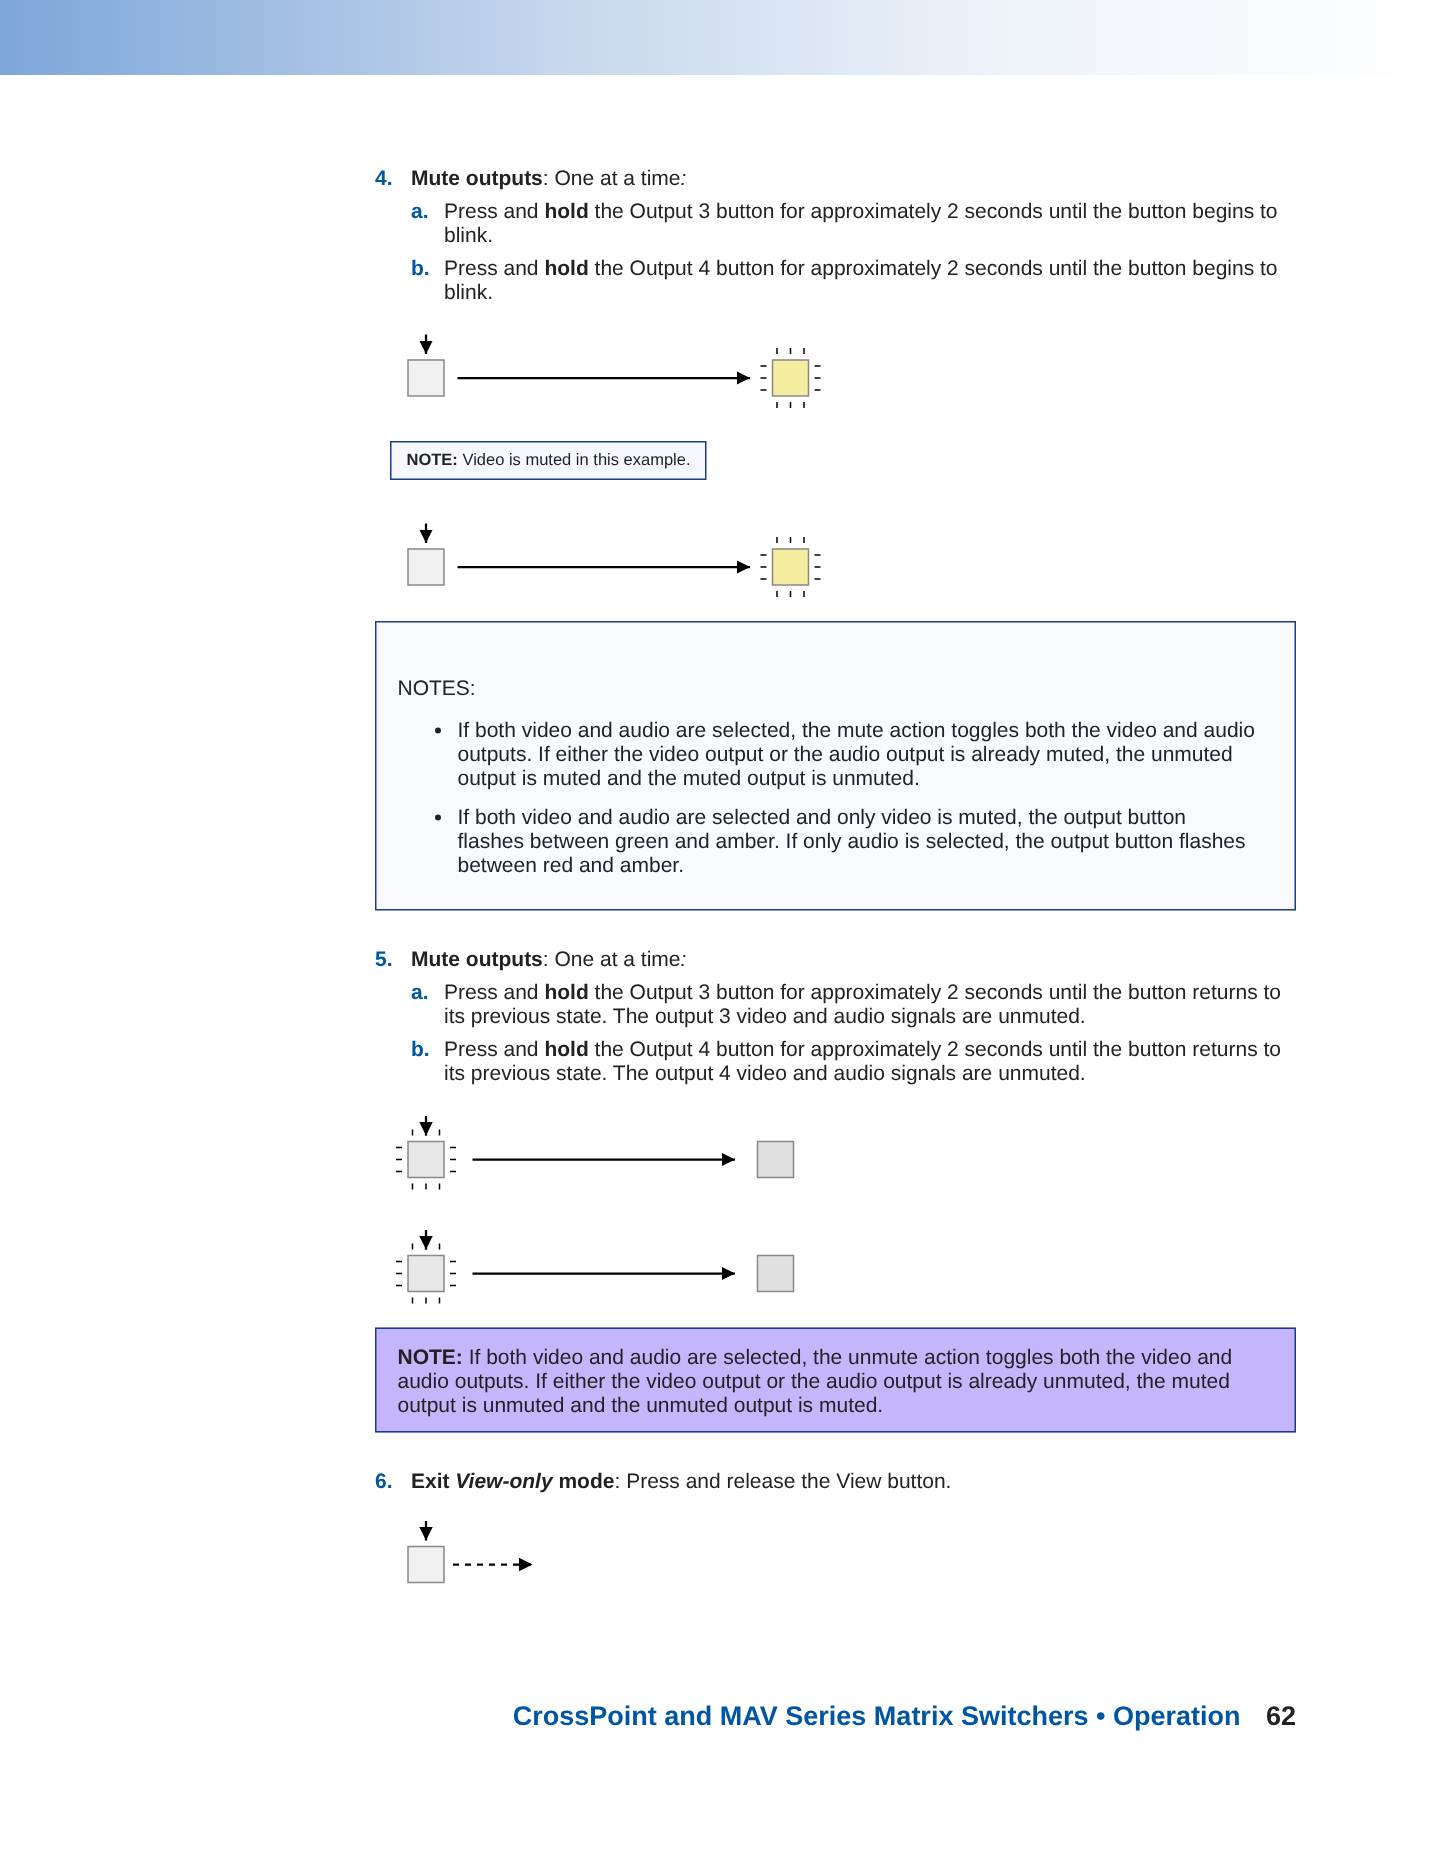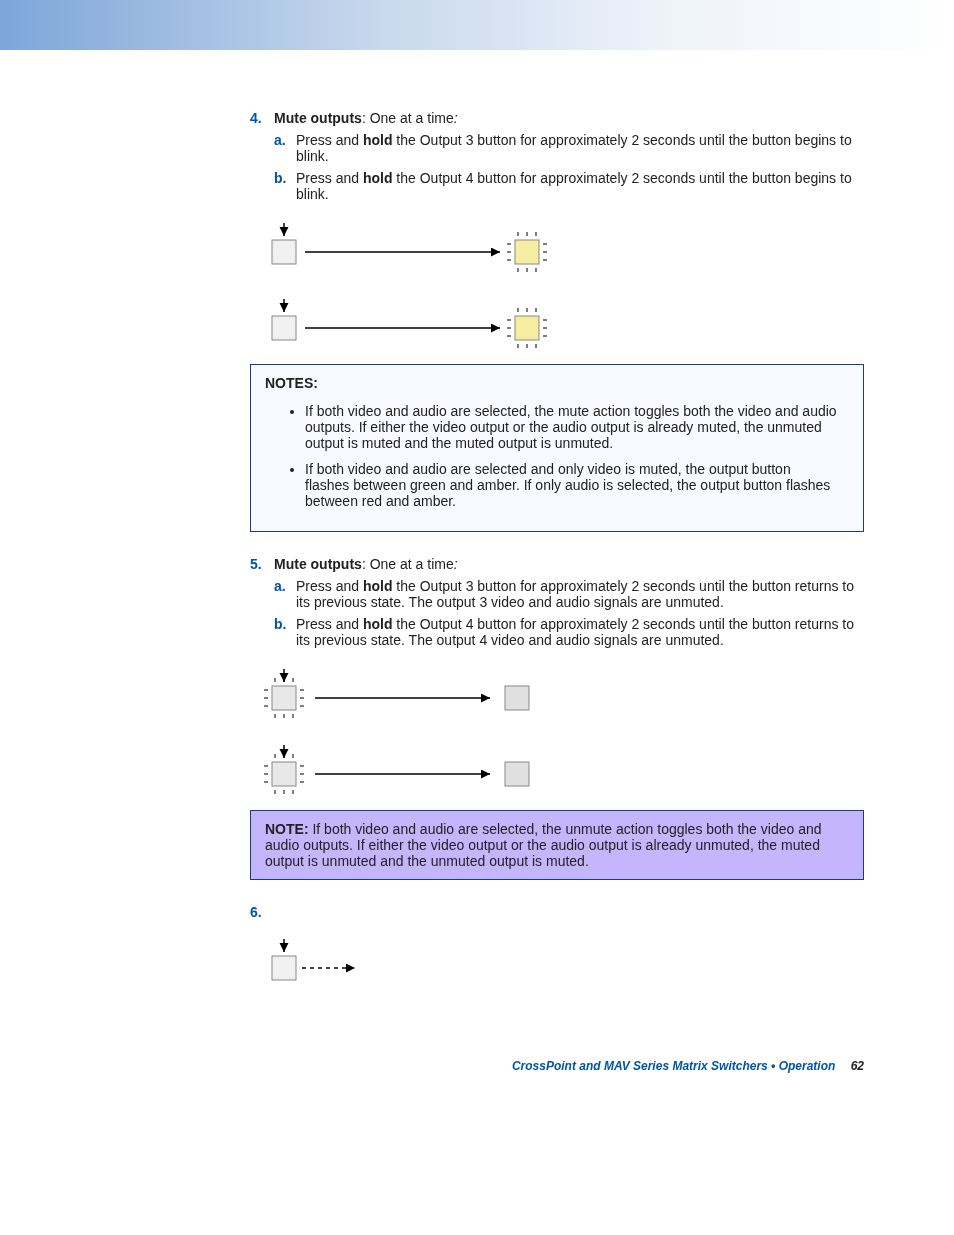--- a/index.html
+++ b/index.html
@@ -48,38 +48,37 @@
     display: inline-block;
     margin: 8px 0;
   }
   .note-box-small .note-label { font-weight: bold; }
   .notes-box {
     border: 1.5px solid #1a3a8a;
     background: #f8faff;
     padding: 10px 14px;
     margin: 10px 0 24px 0;
   }
-  .notes-box .notes-title { font-weight: bold; margin-bottom: 6px; }
+  .notes-box .notes-title { font-weight: normal; margin-bottom: 6px; margin-top: 25px; }
   .notes-box ul { margin: 12px; padding-left: 28px; }
   .notes-box li { margin-bottom: 10px; color: #222; }
   .note-box {
     border: 1.5px solid #1a3a8a;
     background: #c4b5fd;
     padding: 10px 14px;
     margin: 10px 0 24px 0;
   }
   .note-box .note-label { font-weight: bold; }
   .diagram-area {
     margin: 16px 0 8px 10px;
   }
   .footer {
     text-align: right;
     padding: 0 90px 30px 0;
-    font-size: 12px;
-    font-style: italic;
+    font-size: 18px;
   }
   .footer .blue { color: #0055a5; font-weight: bold; }
   .footer .pnum { font-weight: bold; margin-left: 12px; }
   svg { display: block; }
 </style>
 </head>
 <body>
 
 <div class="top-bar"></div>
 
@@ -121,20 +120,25 @@
         <line x1="251" y1="26" x2="247" y2="26"></line>
           <line x1="251" y1="34" x2="247" y2="34"></line>
           <line x1="251" y1="42" x2="247" y2="42"></line>
         <line x1="283" y1="26" x2="287" y2="26"></line>
           <line x1="283" y1="34" x2="287" y2="34"></line>
           <line x1="283" y1="42" x2="287" y2="42"></line>
       </g>
     </svg>
   </div>
 
+  <div style="margin-left:10px">
+    <div class="note-box-small">
+      <span class="note-label">NOTE:</span><span>  Video is muted in this example.</span>
+    </div>
+  </div>
 
   <div class="diagram-area">
     <svg width="300" height="60">
       <line x1="24" y1="5" x2="24" y2="18" stroke="#000" stroke-width="1.5" marker-end="url(#arr)"></line>
       <rect x="12" y="22" width="24" height="24" fill="#f0f0f0" stroke="#888"></rect>
       <line x1="45" y1="34" x2="240" y2="34" stroke="#000" stroke-width="1.5" marker-end="url(#arr)"></line>
       <rect x="255" y="22" width="24" height="24" fill="#f5eea0" stroke="#888"></rect>
       <g stroke="#000" stroke-width="1">
         <line x1="258" y1="18" x2="258" y2="14"></line>
           <line x1="267" y1="18" x2="267" y2="14"></line>
@@ -220,20 +224,23 @@
       <rect x="245" y="22" width="24" height="24" fill="#e0e0e0" stroke="#888"></rect>
     </svg>
   </div>
 
   <div class="note-box">
     <span class="note-label">NOTE:</span><span>   If both video and audio are selected, the unmute action toggles both the video and audio outputs. If either the video output or the audio output is already unmuted, the muted output is unmuted and the unmuted output is muted.</span>
   </div>
 
   <div class="step">
     <div class="num">6.</div>
+    <div>
+      <span class="bold">Exit </span><span class="bold italic">View-only</span><span class="bold"> mode</span><span>: Press and release the View button.</span>
+    </div>
   </div>
 
   <div class="diagram-area">
     <svg width="150" height="55">
       <line x1="24" y1="3" x2="24" y2="16" stroke="#000" stroke-width="1.5" marker-end="url(#arr)"></line>
       <rect x="12" y="20" width="24" height="24" fill="#f0f0f0" stroke="#888"></rect>
       <line x1="42" y1="32" x2="95" y2="32" stroke="#000" stroke-width="1.5" stroke-dasharray="4 4" marker-end="url(#arr)"></line>
     </svg>
   </div>
 

